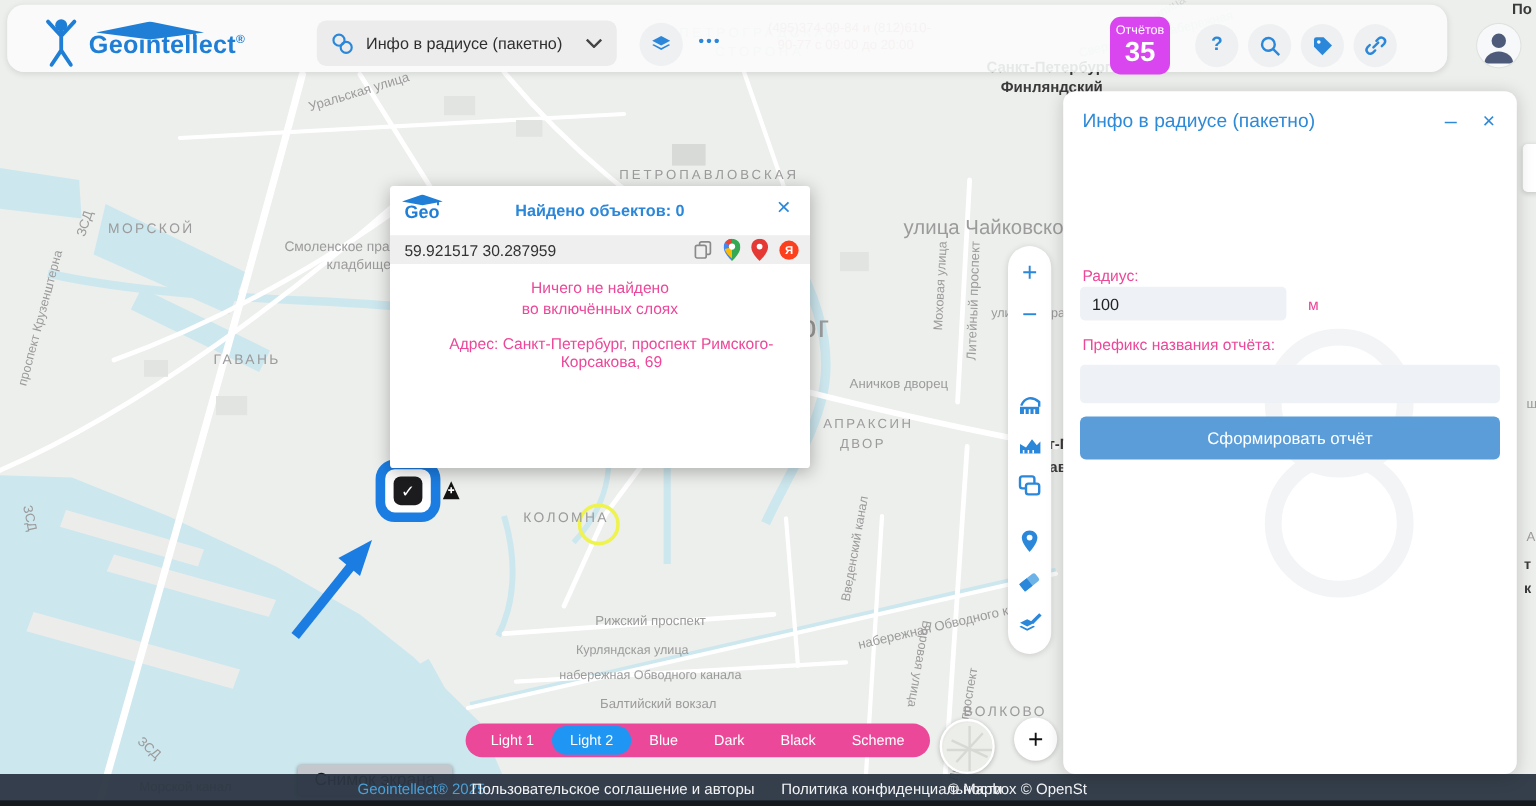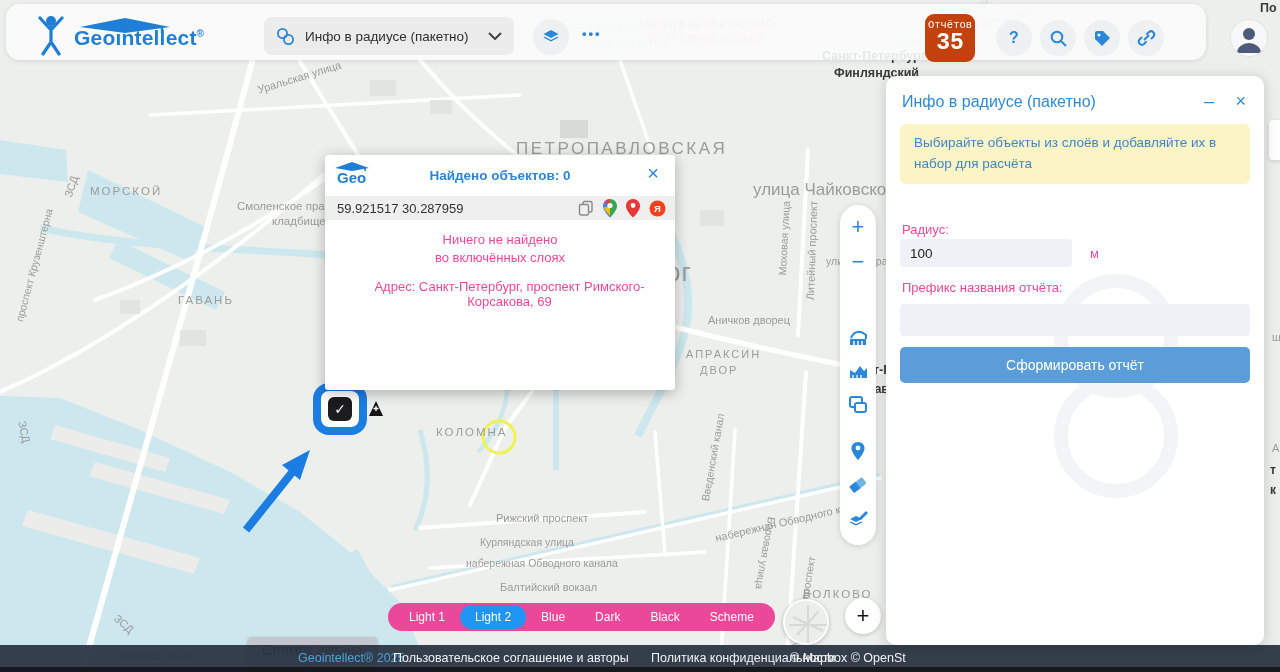--- a/index.html
+++ b/index.html
@@ -18,22 +18,22 @@
   .brand{left:28px;top:8px;display:flex;align-items:flex-end;gap:6px;}
   .brand-text{font-size:21px;font-weight:bold;color:#1f7ed6;letter-spacing:.2px;position:relative;top:-6px;}
   .brand-reg{font-size:10px;color:#1f7ed6;vertical-align:super;}
   .brand-cap{position:absolute;left:46px;top:6px;}
   .tool-dd{left:258px;top:13px;width:250px;height:38px;background:#ececec;border-radius:8px;
            display:flex;align-items:center;gap:10px;padding:0 12px;box-sizing:border-box;cursor:pointer;}
   .tool-dd span{font-size:13.5px;color:#2f2f2f;flex:1;}
   .circ-btn{width:36px;height:36px;border-radius:50%;background:#eef0f1;display:flex;align-items:center;justify-content:center;border:none;cursor:pointer;}
   .hdr-q{font-size:16px;font-weight:bold;color:#2b87d9;}
   .dots{left:576px;top:22px;color:#2b87d9;font-weight:bold;font-size:13px;letter-spacing:2px;cursor:pointer;}
-  .badge{left:919px;top:10px;width:50px;height:48px;background:#c2410c;border-radius:9px;color:#fff;
-         display:flex;flex-direction:column;align-items:center;justify-content:center;line-height:1.05;cursor:pointer;font-family:Liberation Mono, monospace;}
+  .badge{left:919px;top:10px;width:50px;height:48px;background:#d946ef;border-radius:9px;color:#fff;
+         display:flex;flex-direction:column;align-items:center;justify-content:center;line-height:1.05;cursor:pointer;}
   .badge .b1{font-size:10.5px;} .badge .b2{font-size:23px;font-weight:bold;}
   .avatar{left:1225px;top:16px;width:36px;height:36px;border-radius:50%;overflow:hidden;background:#f7f8f9;
           box-shadow:0 0 0 1px rgba(0,0,0,.05);cursor:pointer;}
 
   
   .popup{left:325px;top:155px;width:350px;height:235px;background:#fff;border-radius:3px;
          box-shadow:0 3px 14px rgba(0,0,0,.28);}
   .popup-head{position:absolute;left:0;top:0;width:100%;height:41px;}
   .popup-logo{position:absolute;left:12px;top:8px;}
   .popup-logo .geo{font-size:15px;font-weight:bold;color:#1f7ed6;position:relative;top:6px;}
@@ -159,21 +159,21 @@
       <span class="ml c-f" style="left: 566px; top: 22px; font-size: 11px; letter-spacing: 3px;">ПЕТРОГРАДСКАЯ</span>
       <span class="ml c-f" style="left: 596px; top: 38px; font-size: 11px; letter-spacing: 3px;">СТОРОНА</span>
       <span class="ml c-p" style="left: 640px; top: 18px; font-size: 11px;">(495)374-09-84 и (812)610-</span>
       <span class="ml c-p" style="left: 648px; top: 32px; font-size: 11px;">90-77 с 09:00 до 20:00</span>
       <span class="ml c-d" style="left: 822px; top: 50px; font-size: 12.5px; font-weight: 600;">Санкт-Петербург-</span>
       <span class="ml c-d" style="left: 834px; top: 67px; font-size: 12.5px; font-weight: 600;">Финляндский</span>
       <span class="ml c-f" style="left: 960px; top: 10px; font-size: 10.5px; transform: rotate(-32deg);">улица Жукова</span>
       <span class="ml c-f" style="left: 898px; top: 40px; font-size: 10.5px; transform: rotate(-14deg);">Свердловская набережная</span>
       <span class="ml c-d" style="left: 1260px; top: 2px; font-size: 12.5px; font-weight: 600;">По</span>
       <span class="ml c-g" style="left: 256px; top: 84px; font-size: 11px; transform: rotate(-17deg);">Уральская улица</span>
-      <span class="ml c-g" style="left: 516px; top: 140px; font-size: 17px; letter-spacing: 2.5px; text-align: center;">ПЕТРОПАВЛОВСКАЯ</span>
+      <span class="ml c-g" style="left: 516px; top: 140px; font-size: 11px; letter-spacing: 2.5px; text-align: center;">ПЕТРОПАВЛОВСКАЯ</span>
       <span class="ml c-g" style="left: 90px; top: 185px; font-size: 11.5px; letter-spacing: 2px;">МОРСКОЙ</span>
       <span class="ml c-g" style="left: 237px; top: 200px; font-size: 11.5px;">Смоленское правосл.</span>
       <span class="ml c-g" style="left: 272px; top: 215px; font-size: 11.5px;">кладбище</span>
       <span class="ml c-g" style="left: 14px; top: 320px; font-size: 10.5px; transform: rotate(-75deg);">проспект Крузенштерна</span>
       <span class="ml c-g" style="left: 62px; top: 195px; font-size: 11px; transform: rotate(-72deg);">ЗСД</span>
       <span class="ml c-g" style="left: 178px; top: 294px; font-size: 11.5px; letter-spacing: 2px;">ГАВАНЬ</span>
       <span class="ml c-g" style="left: 28px; top: 420px; font-size: 11px; transform: rotate(78deg);">ЗСД</span>
       <span class="ml c-g" style="left: 120px; top: 612px; font-size: 11px; transform: rotate(42deg);">ЗСД</span>
       <span class="ml c-g" style="left: 753px; top: 181px; font-size: 17px;">улица Чайковского</span>
       <span class="ml c-g" style="left: 777px; top: 275px; font-size: 10.5px; transform: rotate(-87deg);">Моховая улица</span>
@@ -411,21 +411,20 @@
   </div>
 
   <div class="abs panel">
     <svg class="wm" width="160" height="260" fill="none" stroke="#f3f4f6" stroke-width="14">
       <circle cx="80" cy="70" r="55"></circle>
         <circle cx="80" cy="170" r="55"></circle>
     </svg>
     <div class="panel-title">Инфо в радиусе (пакетно)</div>
     <button class="panel-min">–</button>
     <button class="panel-close">×</button>
-    <div class="notice">Выбирайте объекты из слоёв и добавляйте их в набор для расчёта</div>
     <div class="fld-label" style="top:146px">Радиус:</div>
     <input class="inp" style="left: 14px; top: 163px; width: 172px; height: 28px;" value="100">
     <div class="fld-label" style="left:204px;top:170px">м</div>
     <div class="fld-label" style="top:204px">Префикс названия отчёта:</div>
     <input class="inp" style="left: 14px; top: 228px; width: 350px; height: 32px;" value="">
     <button class="submit">Сформировать отчёт</button>
   </div>
 
 </div>
 

